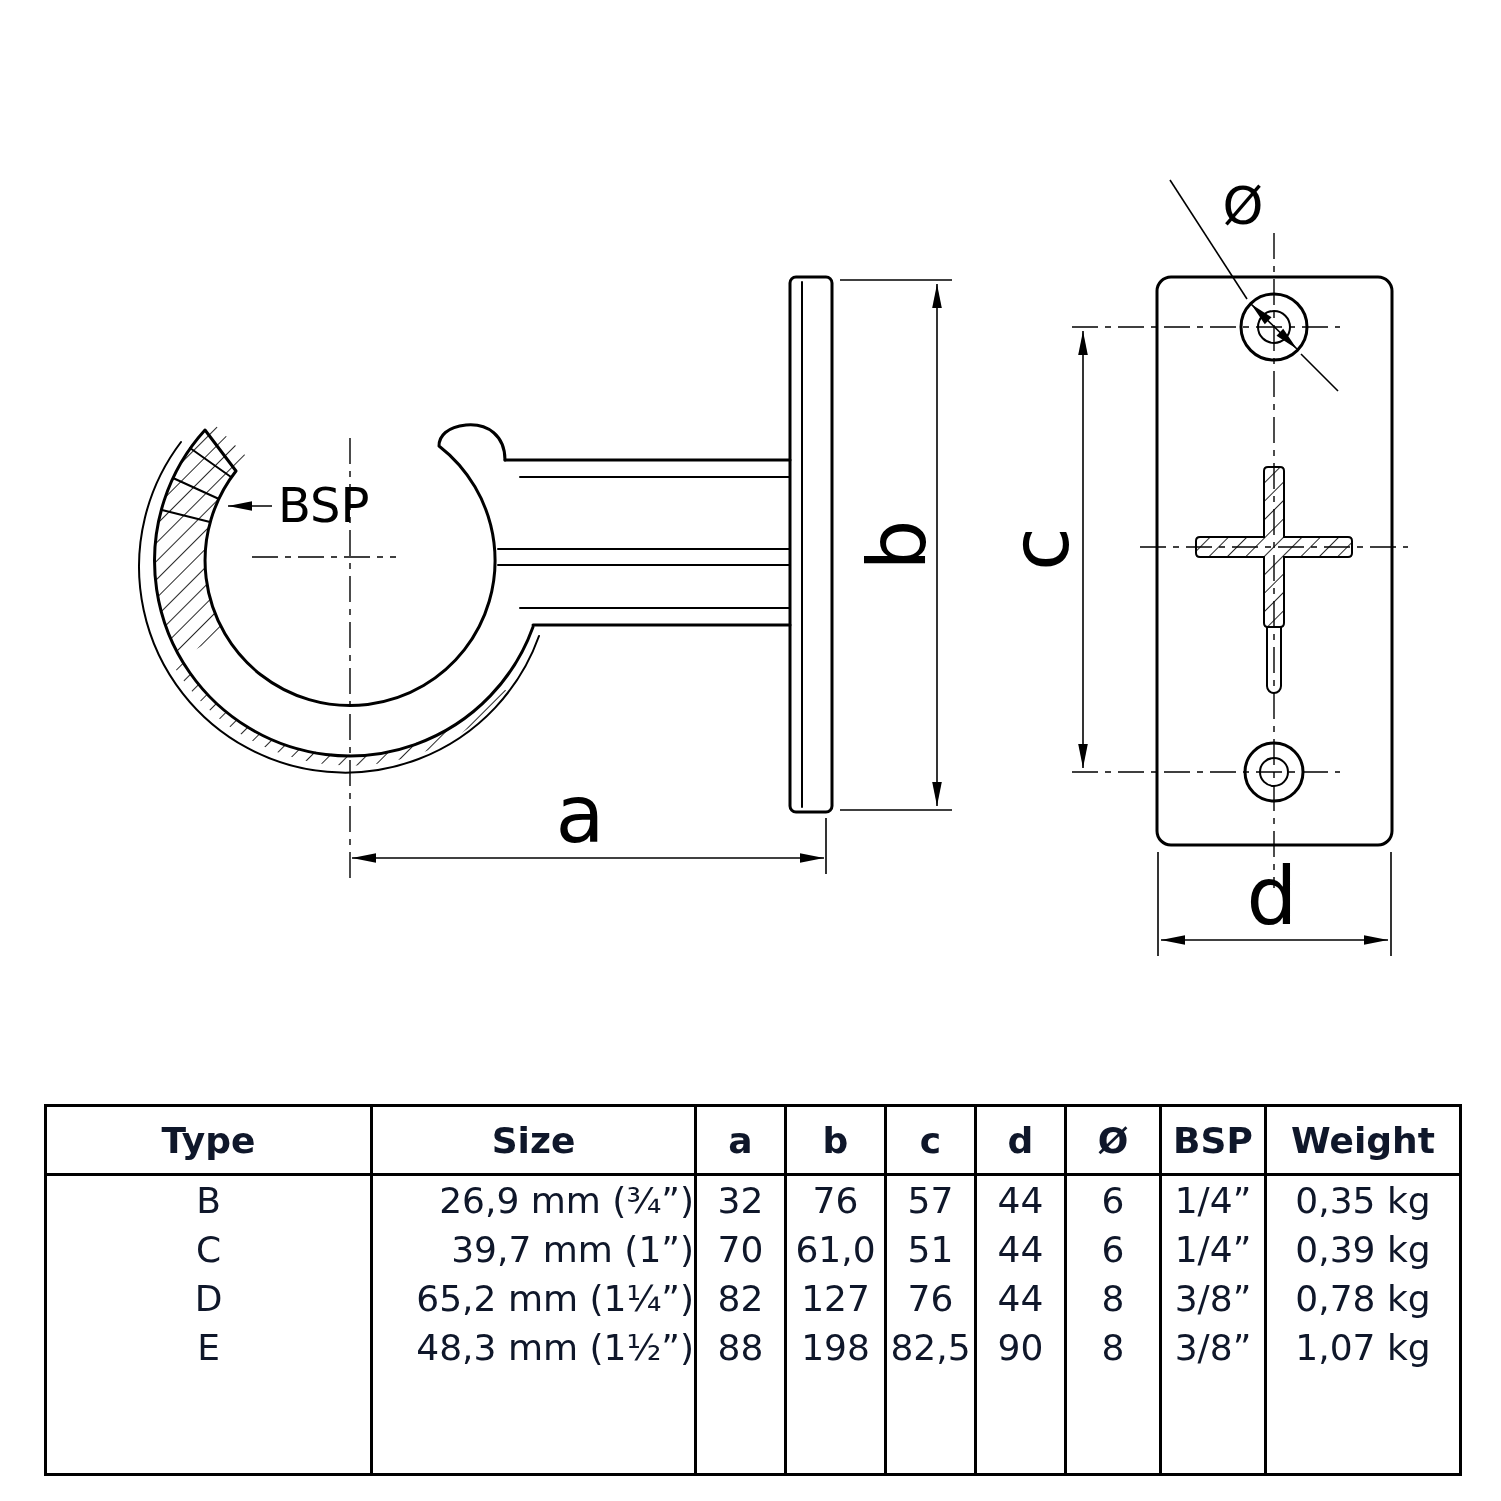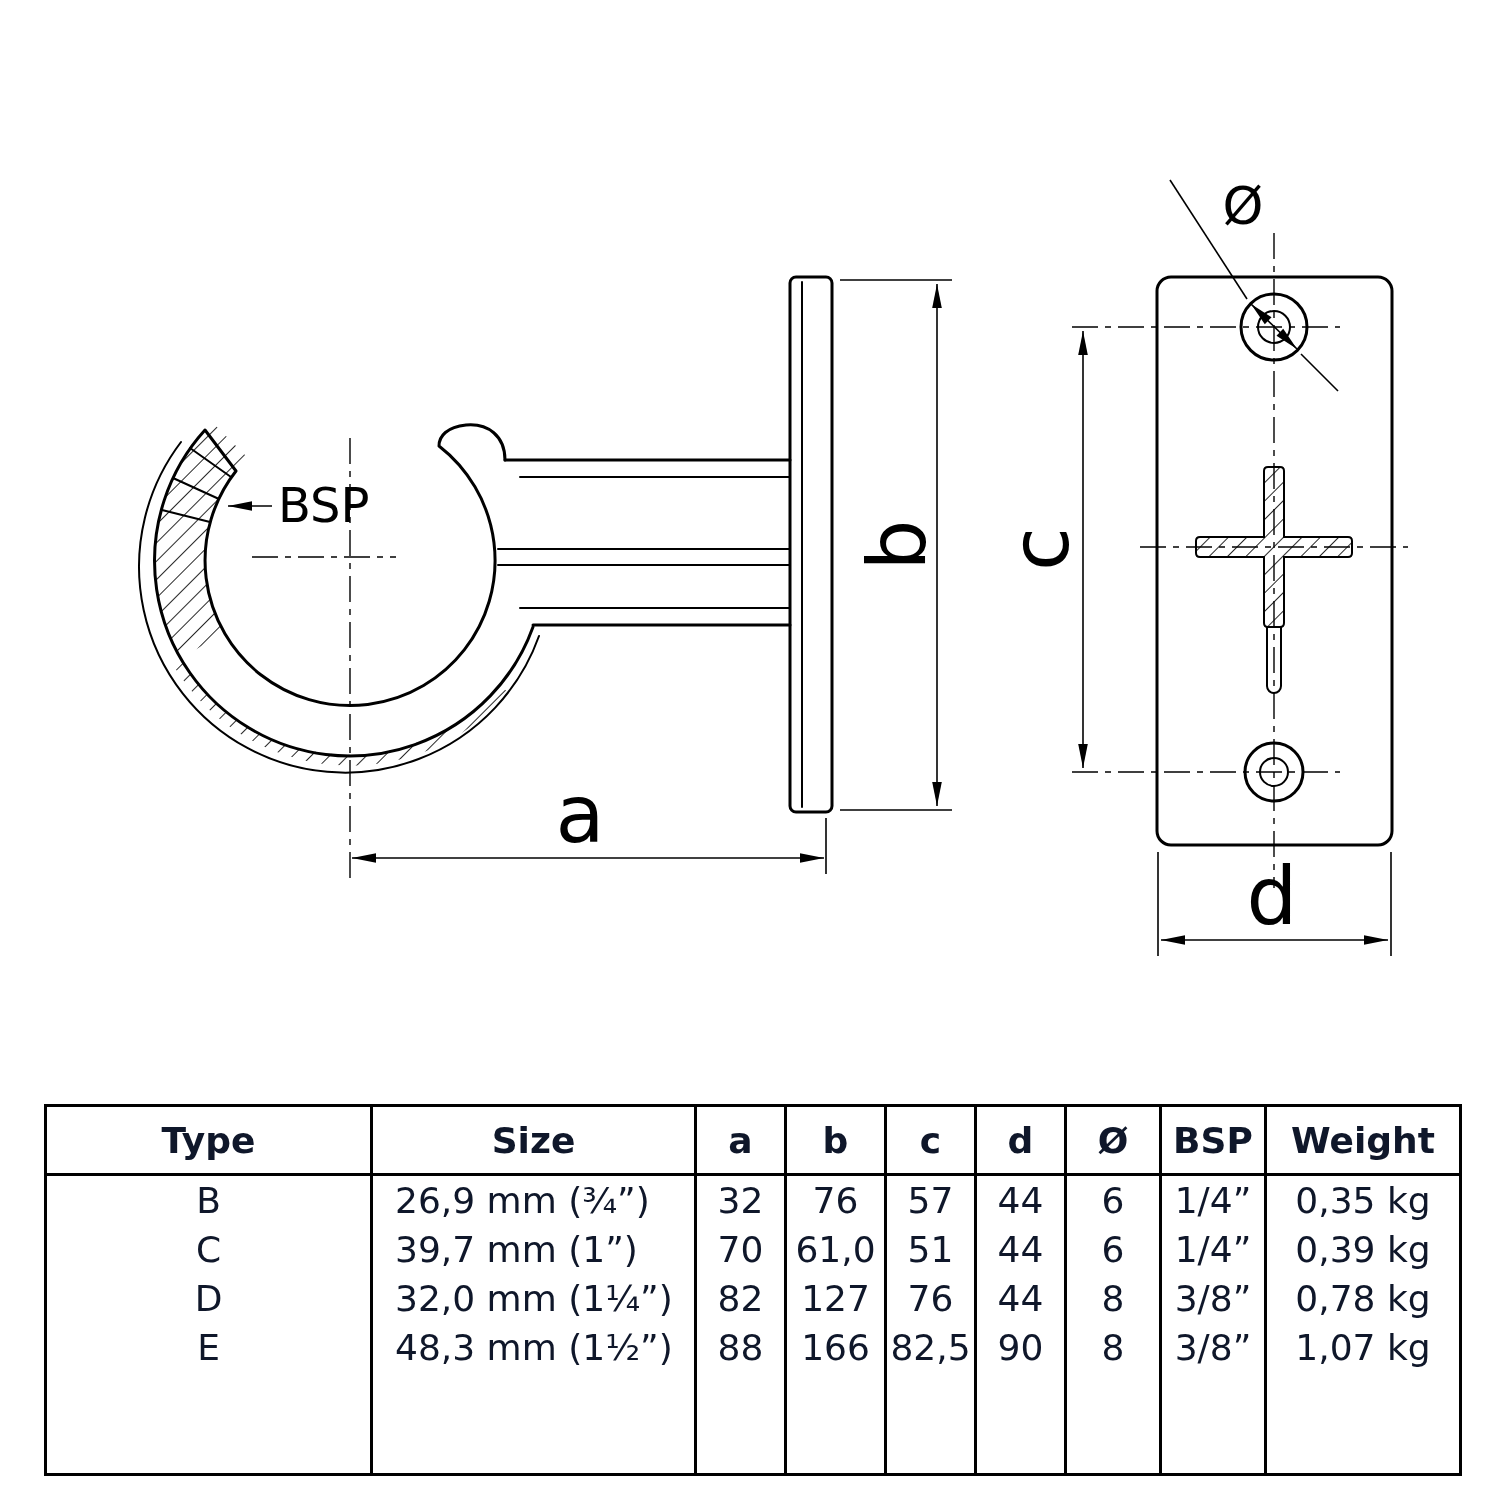--- a/index.html
+++ b/index.html
@@ -14,21 +14,21 @@
   .dimtext{font-size:80px;fill:#000;font-family:"DejaVu Sans","Liberation Sans",sans-serif;}
   .small-label{font-size:48px;fill:#000;font-family:"DejaVu Sans","Liberation Sans",sans-serif;}
   .dia-label{font-size:52px;fill:#000;font-family:"DejaVu Sans","Liberation Sans",sans-serif;}
 
   table.spec{position:absolute;left:44px;top:1104px;width:1415px;height:372px;
      border-collapse:collapse;table-layout:fixed;font-size:36px;color:#0f172a;
      border:3px solid #000;}
   table.spec th,table.spec td{border-left:3px solid #000;border-right:3px solid #000;padding:0;}
   table.spec thead th{border-bottom:3px solid #000;font-weight:bold;text-align:center;height:66px;}
   table.spec tbody td{text-align:center;height:49px;vertical-align:middle;}
-  table.spec tbody td.size-cell{text-align:left;padding-left:22px;}
+  table.spec tbody td.size-cell{text-align:right;padding-left:22px;}
   table.spec tr.spacer td{height:auto;}
 </style>
 </head>
 <body>
 <div class="canvas">
 
 <svg width="1501" height="1501" viewBox="0 0 1501 1501">
   <defs>
     <pattern id="hatch" width="13" height="13" patternUnits="userSpaceOnUse" patternTransform="rotate(45)">
       <line x1="0" y1="0" x2="0" y2="13" stroke="#000" stroke-width="1.7"></line>
@@ -145,34 +145,34 @@
       <td>70</td>
       <td>61,0</td>
       <td>51</td>
       <td>44</td>
       <td>6</td>
       <td>1/4”</td>
       <td>0,39 kg</td>
     </tr>
     <tr>
       <td>D</td>
-      <td class="size-cell">32,0 mm (1¼”)</td>
+      <td class="size-cell">65,2 mm (1¼”)</td>
       <td>82</td>
       <td>127</td>
       <td>76</td>
       <td>44</td>
       <td>8</td>
       <td>3/8”</td>
       <td>0,78 kg</td>
     </tr>
     <tr>
       <td>E</td>
       <td class="size-cell">48,3 mm (1½”)</td>
       <td>88</td>
-      <td>166</td>
+      <td>198</td>
       <td>82,5</td>
       <td>90</td>
       <td>8</td>
       <td>3/8”</td>
       <td>1,07 kg</td>
     </tr>
     <tr class="spacer">
       <td></td>
       <td></td>
       <td></td>

